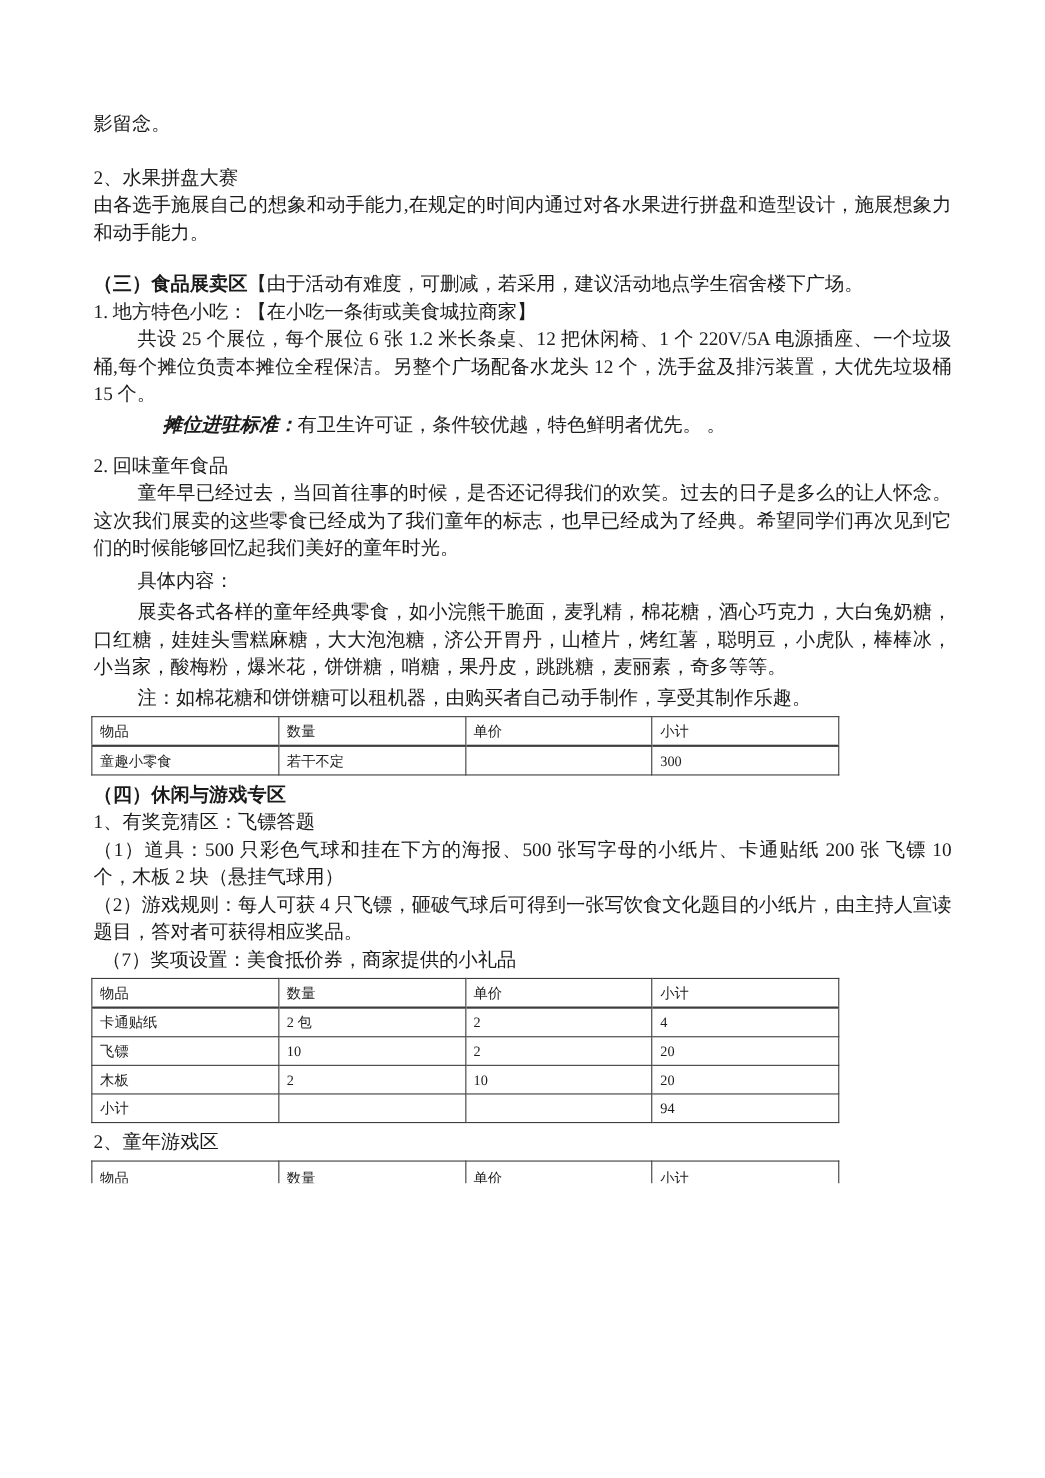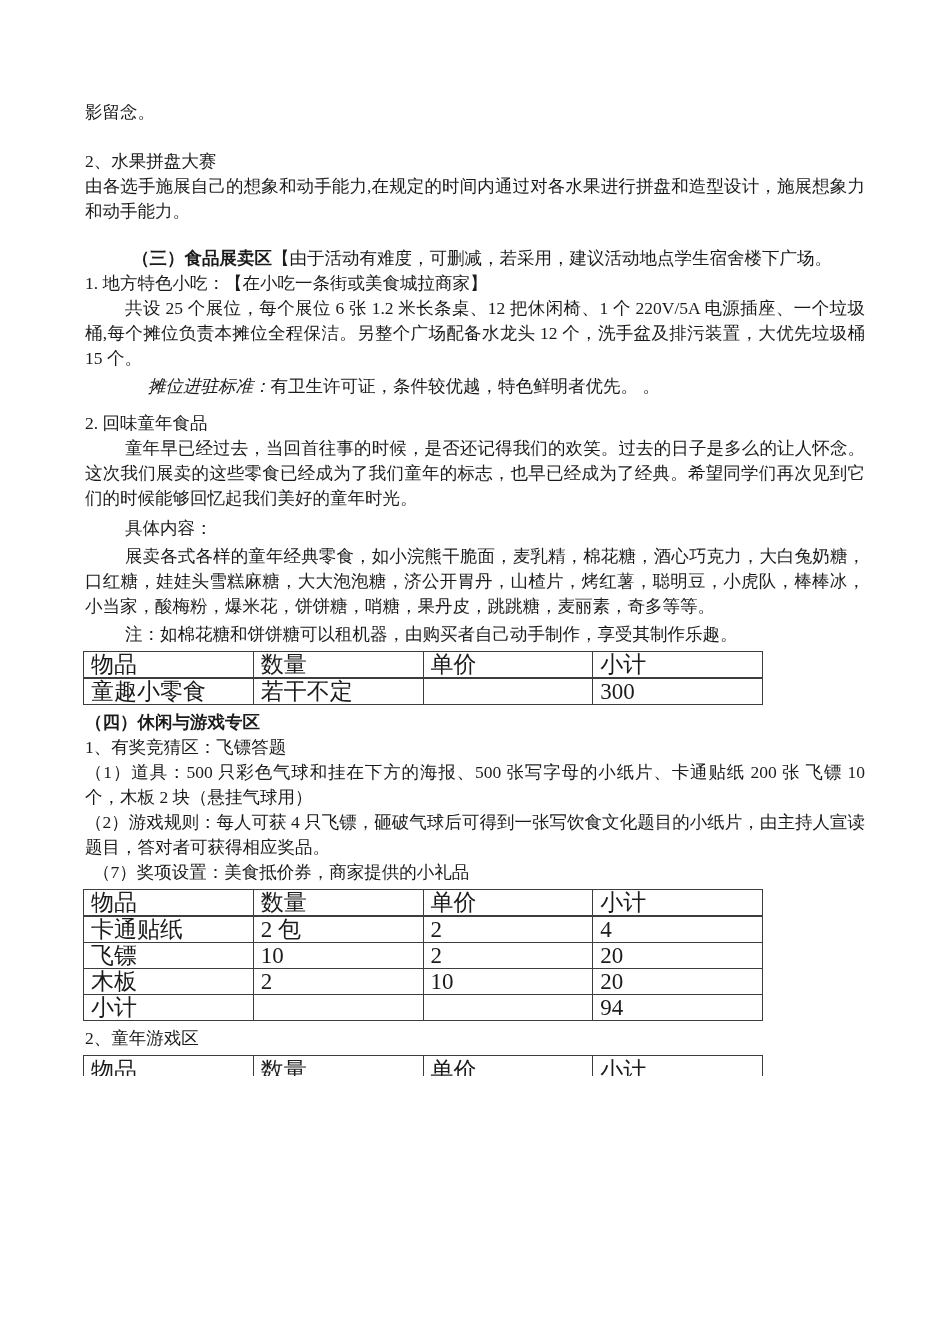--- a/index.html
+++ b/index.html
@@ -11,39 +11,39 @@
     background: #ffffff;
     padding: 100px 85px 0 85px;
     font-family: "Liberation Serif", "DejaVu Serif", serif;
     font-size: 17.5px;
     line-height: 25px;
     color: #1b1b1b;
     overflow: hidden;
   }
   p { margin: 0; text-align: justify; }
   .b  { font-weight: bold; }
-  .bi { font-weight: normal; font-style: italic; }
+  .bi { font-weight: bold; font-style: italic; }
   .ind2    { text-indent: 40px; }
   .ind-std { text-indent: 63px; }
   .ind-sm  { text-indent: 8px; }
   .mt-blank  { margin-top: 24px; }
-  .mt-blank2 { margin-top: 22px; margin-left: 47px; }
+  .mt-blank2 { margin-top: 22px; }
   .mt-med    { margin-top: 12px; }
   .mt-sm     { margin-top: 5px; }
   .mt-xs     { margin-top: 3px; }
   .doc-table {
     border-collapse: collapse;
     table-layout: fixed;
     width: 680px;
     margin: 4px 0 5px -2px;
   }
   .doc-table td {
     border: 1px solid #3d3d3d;
     padding: 0 7px;
-    font-size: 23px;
+    font-size: 13px;
     vertical-align: middle;
     overflow: hidden;
     white-space: nowrap;
   }
   .doc-table tr.hdr td { border-bottom-width: 2px; }
   .t1 td { height: 22px; }
   .t2 td { height: 25px; }
   .t3 td { height: 28px; }
 </style>
 </head>

